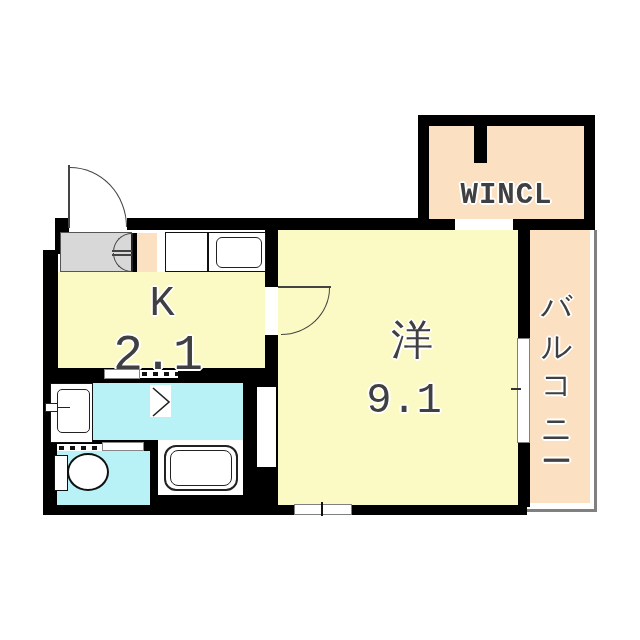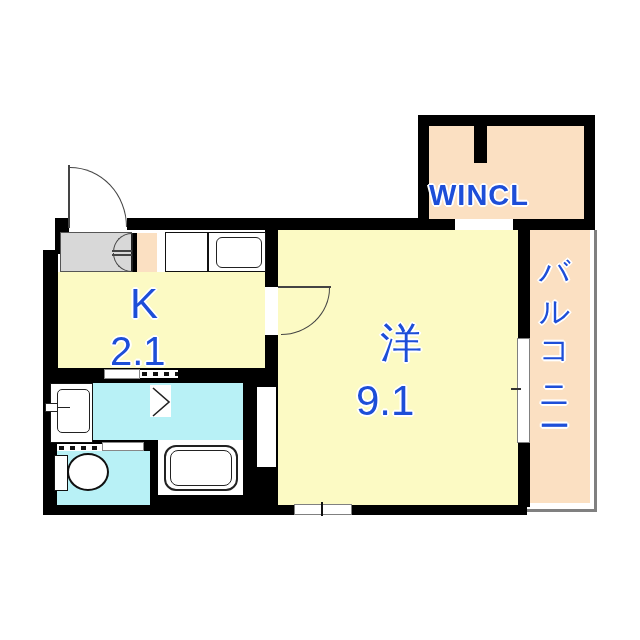--- a/index.html
+++ b/index.html
@@ -5,23 +5,23 @@
   html,body{margin:0;padding:0;background:#fff;}
   .plan{position:relative;width:640px;height:640px;background:#fff;overflow:hidden;
         font-family:"Liberation Sans","DejaVu Sans",sans-serif;}
   .abs{position:absolute;box-sizing:border-box;}
   .wall{background:var(--c-wall,#000);}
   .yellow{background:var(--c-yellow,#FCFAC4);}
   .peach{background:var(--c-peach,#FBE0C2);}
   .cyan{background:var(--c-cyan,#B8F1F6);}
   .gray{background:var(--c-gray,#D8D8D8);}
   .white{background:#fff;}
-  .lbl{position:absolute;color:#1d4ed8;text-align:left;line-height:1;
+  .lbl{position:absolute;color:#404040;text-align:center;line-height:1;
        text-shadow:-2px 0 #fff,2px 0 #fff,0 -2px #fff,0 2px #fff,
-                   -1px -1px #fff,1px 1px #fff,-1px 1px #fff,1px -1px #fff;}
+                   -1px -1px #fff,1px 1px #fff,-1px 1px #fff,1px -1px #fff;font-family:Liberation Mono, monospace;}
   .arc{position:absolute;box-sizing:border-box;border:0 solid #444;}
   .track{background:#fff;
          background-image:repeating-linear-gradient(90deg,#111 0 5px,#fff 5px 11px);
          background-size:100% 4px;background-repeat:no-repeat;background-position:2px 2px;}
   svg{position:absolute;overflow:visible;}
 </style>
 </head>
 <body>
 
 <div class="plan">
@@ -74,21 +74,21 @@
   <div class="abs" style="left:133px;top:233px;width:4px;height:45px;background:#000;"></div>
   <div class="abs peach" style="left:137px;top:233px;width:20px;height:45px;"></div>
   <div class="abs wall" style="left:130px;top:277px;width:32px;height:10px;"></div>
 
   <div class="abs white" style="left:165px;top:232px;width:101px;height:40px;border:1.5px solid #111;"></div>
   <div class="abs" style="left:207px;top:233px;width:1.5px;height:38px;background:#111;"></div>
   <div class="abs white" style="left:216px;top:237px;width:46px;height:31px;border:1.5px solid #222;border-radius:6px;"></div>
 
   <div class="abs yellow" style="left:58px;top:272px;width:207px;height:96px;"></div>
   <div class="lbl" style="left:130px;top:283px;width:64px;font-size:42px;font-weight:500;">K</div>
-  <div class="lbl" style="left:110px;top:331px;width:96px;font-size:40px;font-weight:500;">2.1</div>
+  <div class="lbl" style="left:110px;top:331px;width:96px;font-size:50px;font-weight:500;">2.1</div>
 
   <div class="abs white" style="left:265px;top:287px;width:13px;height:48px;"></div>
   <div class="abs" style="left:278px;top:286px;width:53px;height:1.5px;background:#444;"></div>
   <div class="arc" style="left:281px;top:288px;width:49px;height:47px;border-right:1.5px solid #444;border-bottom:1.5px solid #444;border-bottom-right-radius:100% 100%;"></div>
 
   <div class="abs white" style="left:104px;top:369px;width:36px;height:10px;border:1px solid #888;"></div>
   <div class="abs track" style="left:140px;top:370px;width:38px;height:8px;"></div>
 
   <div class="abs white" style="left:50px;top:383px;width:43px;height:60px;border:1.5px solid #111;"></div>
   <div class="abs white" style="left:57px;top:389px;width:33px;height:44px;border:1.2px solid #222;border-radius:5px;"></div>

